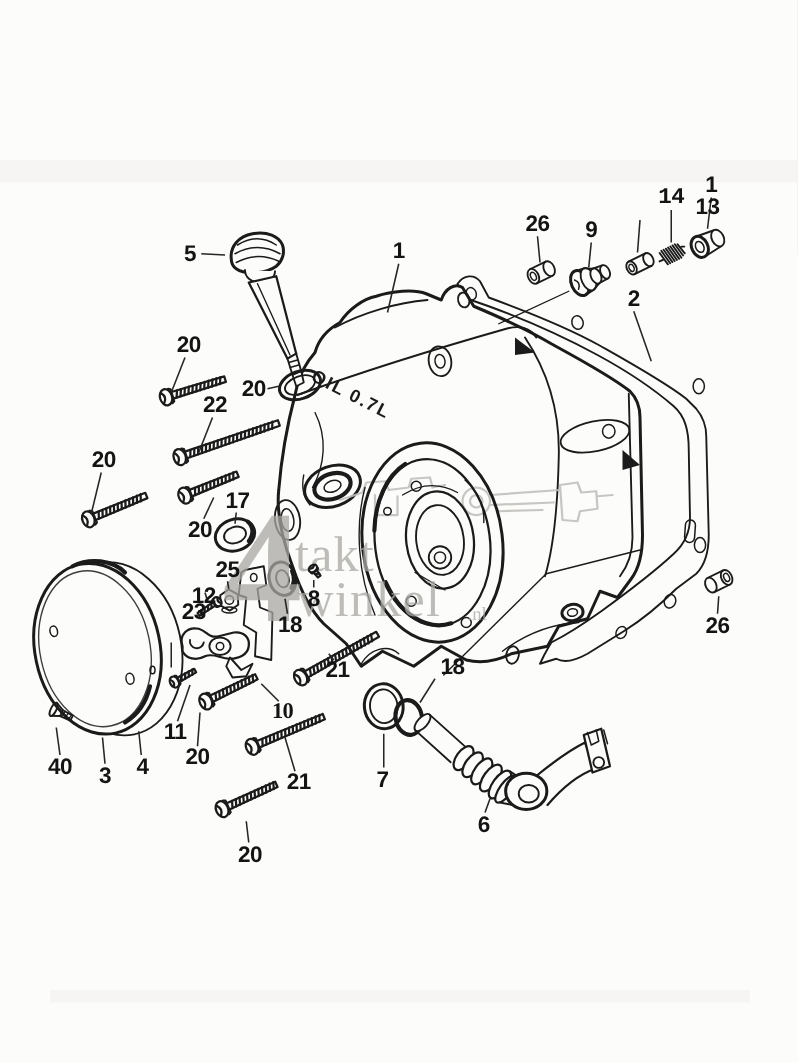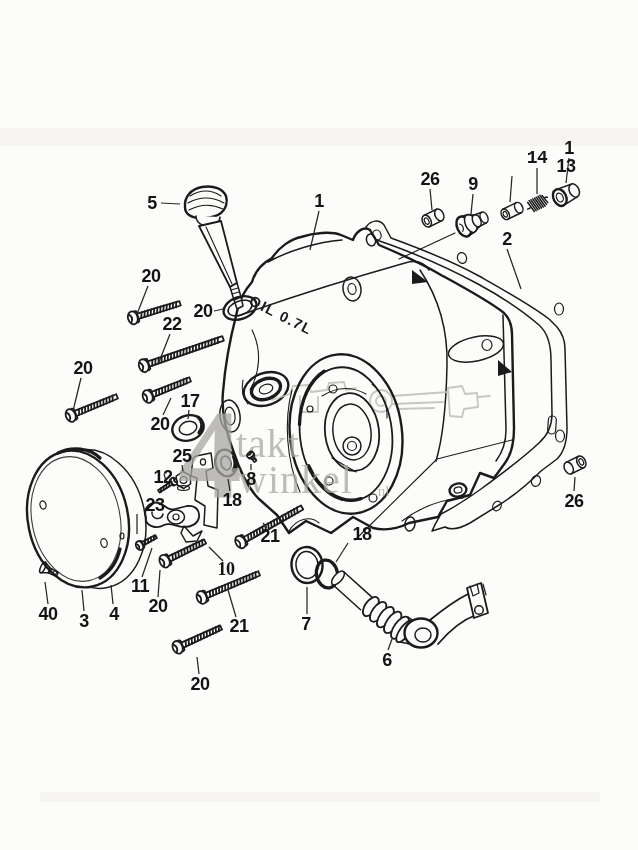--- a/index.html
+++ b/index.html
@@ -411,21 +411,21 @@
       <div class="plbl" style="left: 151px; top: 276px;">20</div>
       <div class="plbl" style="left: 203px; top: 311px;">20</div>
       <div class="plbl" style="left: 172px; top: 324px;">22</div>
       <div class="plbl" style="left: 83px; top: 368px;">20</div>
       <div class="plbl" style="left: 190px; top: 401px;">17</div>
       <div class="plbl" style="left: 160px; top: 424px;">20</div>
       <div class="plbl" style="left: 182px; top: 456px;">25</div>
       <div class="plbl" style="left: 163px; top: 465px; margin-top: 12px;">12</div>
       <div class="plbl" style="left: 251px; top: 479px;">8</div>
       <div class="plbl" style="left: 232px; top: 500px;">18</div>
-      <div class="plbl" style="left: 137px; top: 505px; padding-left: 36px;">23</div>
+      <div class="plbl" style="left: 137px; top: 490px; padding-left: 36px;">23</div>
       <div class="plbl" style="left: 140px; top: 586px;">11</div>
       <div class="plbl" style="left: 158px; top: 606px;">20</div>
       <div class="plbl" style="left: 48px; top: 614px;">40</div>
       <div class="plbl" style="left: 84px; top: 621px;">3</div>
       <div class="plbl" style="left: 114px; top: 614px;">4</div>
       <div class="plbl" style="left: 226px; top: 569px; font-family: Liberation Serif, serif;">10</div>
       <div class="plbl" style="left: 270px; top: 536px;">21</div>
       <div class="plbl" style="left: 239px; top: 626px;">21</div>
       <div class="plbl" style="left: 200px; top: 684px;">20</div>
       <div class="plbl" style="left: 306px; top: 624px;">7</div>

